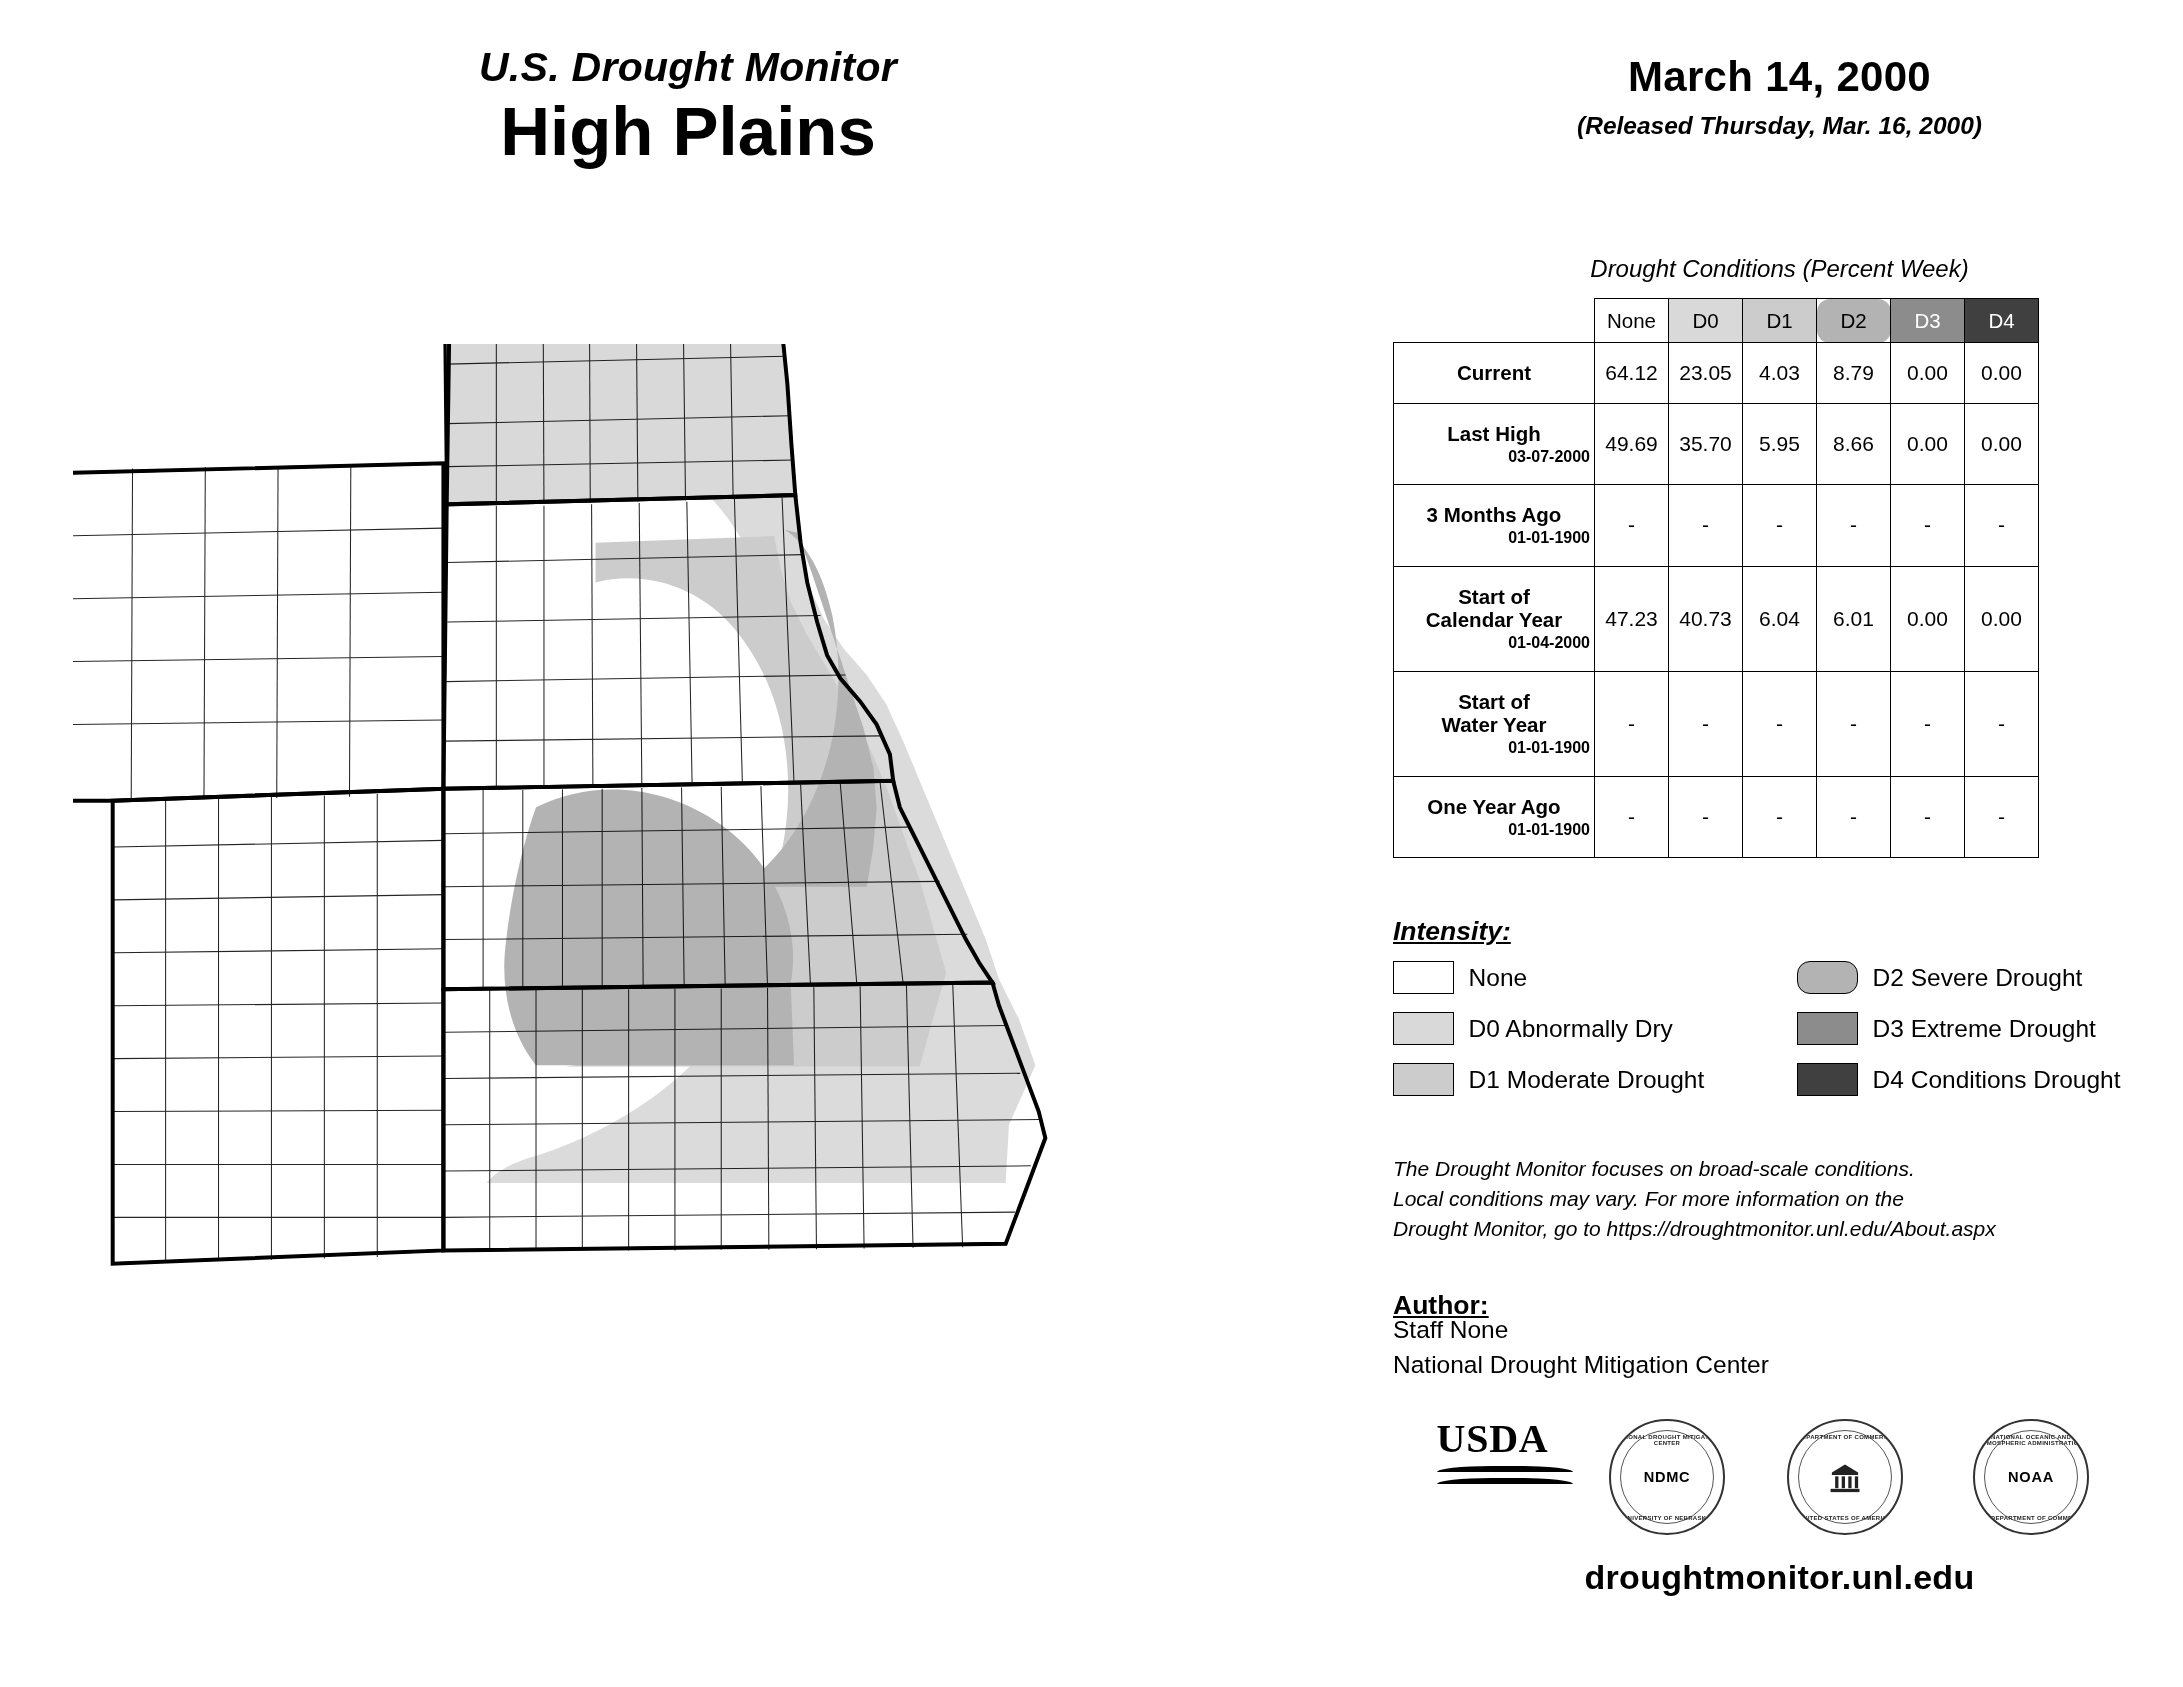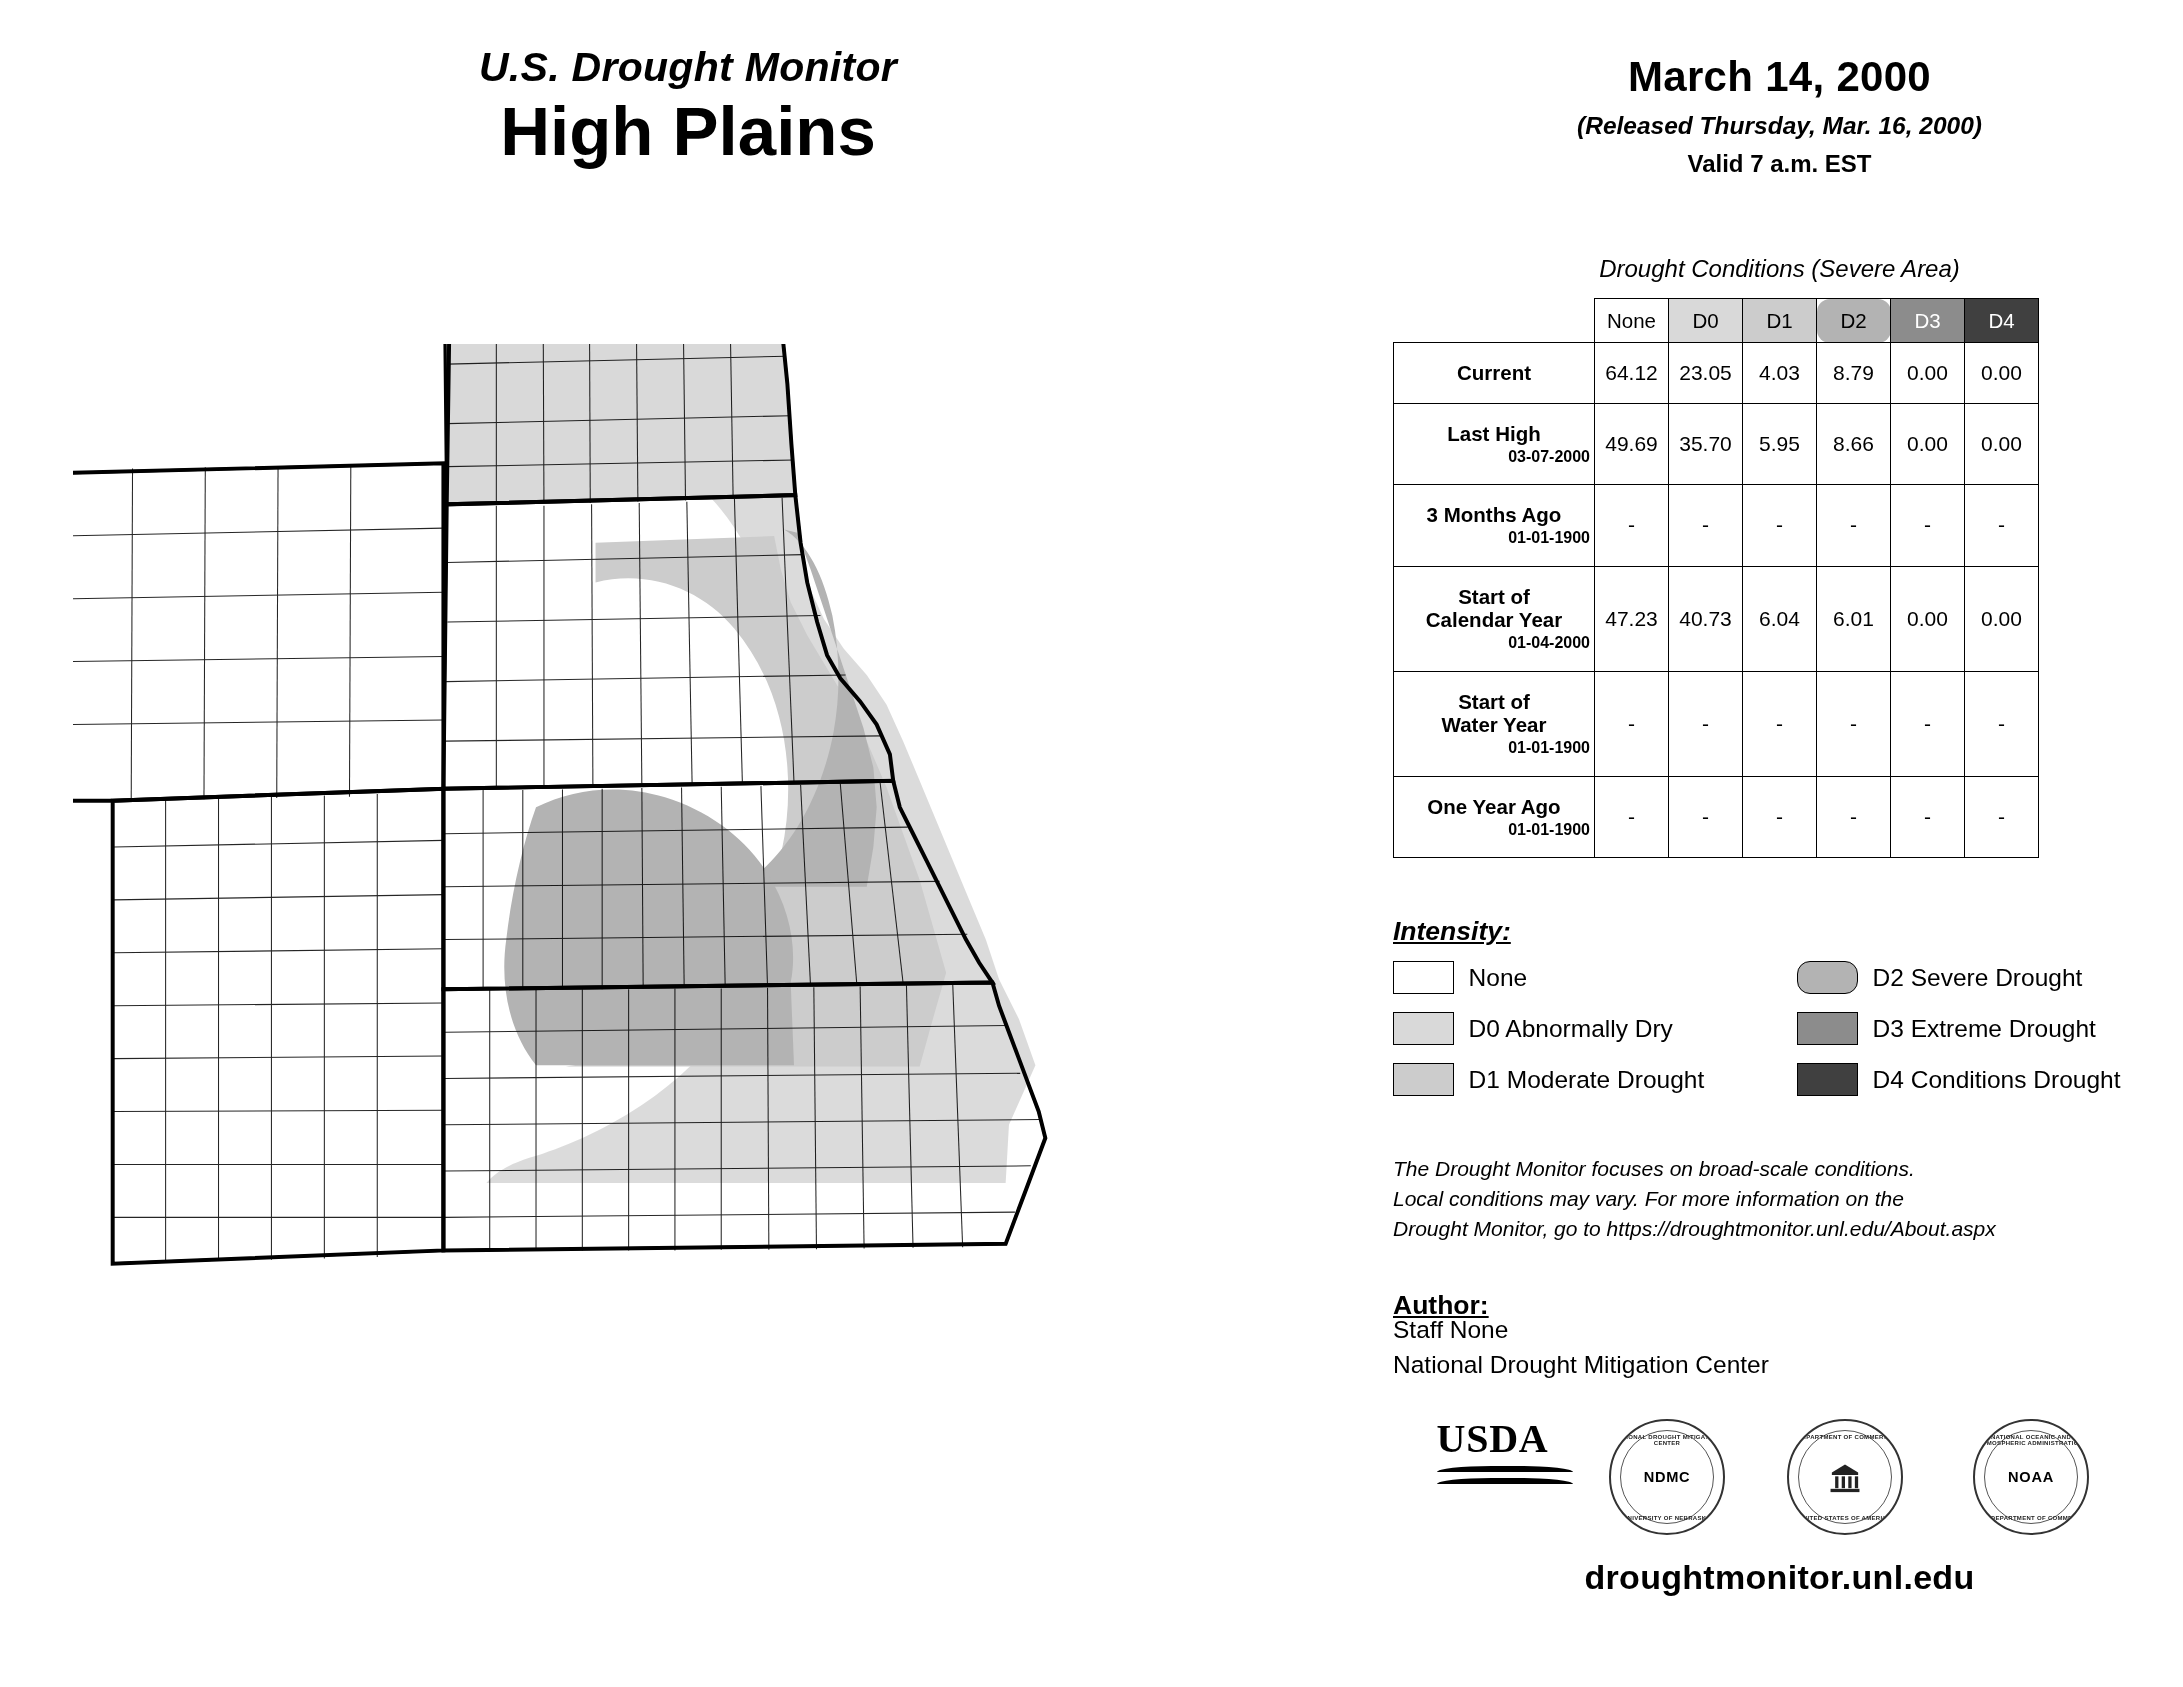--- a/index.html
+++ b/index.html
@@ -284,24 +284,23 @@
 <body>
 
 <div id="title-block">
   <div id="usdm-title">U.S. Drought Monitor</div>
   <div id="region-title">High Plains</div>
 </div>
 
 <div id="right-header">
   <div id="valid-date">March 14, 2000</div>
   <div id="released-date">(Released Thursday, Mar. 16, 2000)</div>
-  <div id="valid-time">Valid 7 a.m. EST</div>
 </div>
 
-<div id="table-caption">Drought Conditions (Severe Area)</div>
+<div id="table-caption">Drought Conditions (Percent Week)</div>
 
 <table id="conditions-table">
   <thead>
     <tr>
       <th class="corner"></th>
       <th class="cat-col sw-none">None</th>
       <th class="cat-col sw-d0">D0</th>
       <th class="cat-col sw-d1">D1</th>
       <th class="cat-col sw-d2">D2</th>
       <th class="cat-col sw-d3">D3</th>

